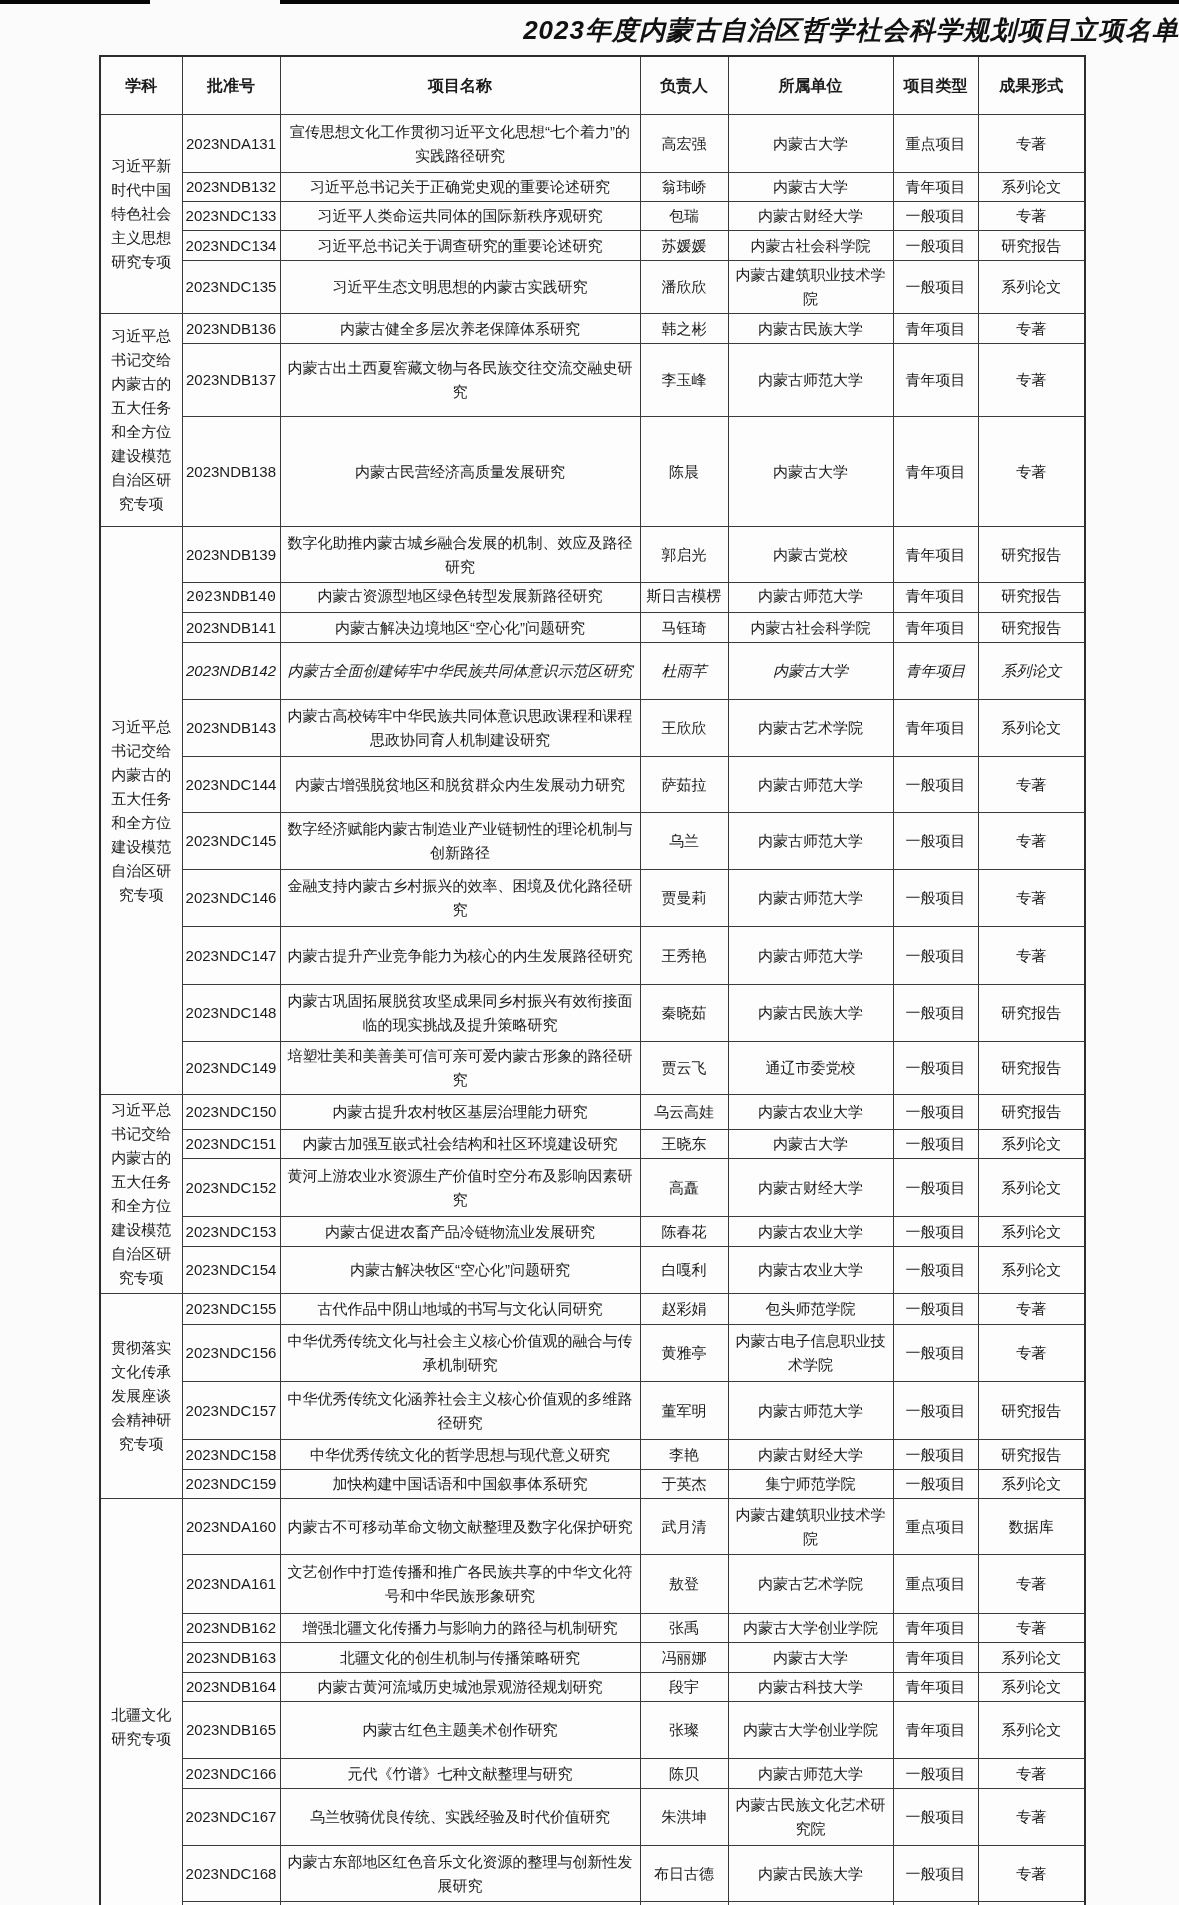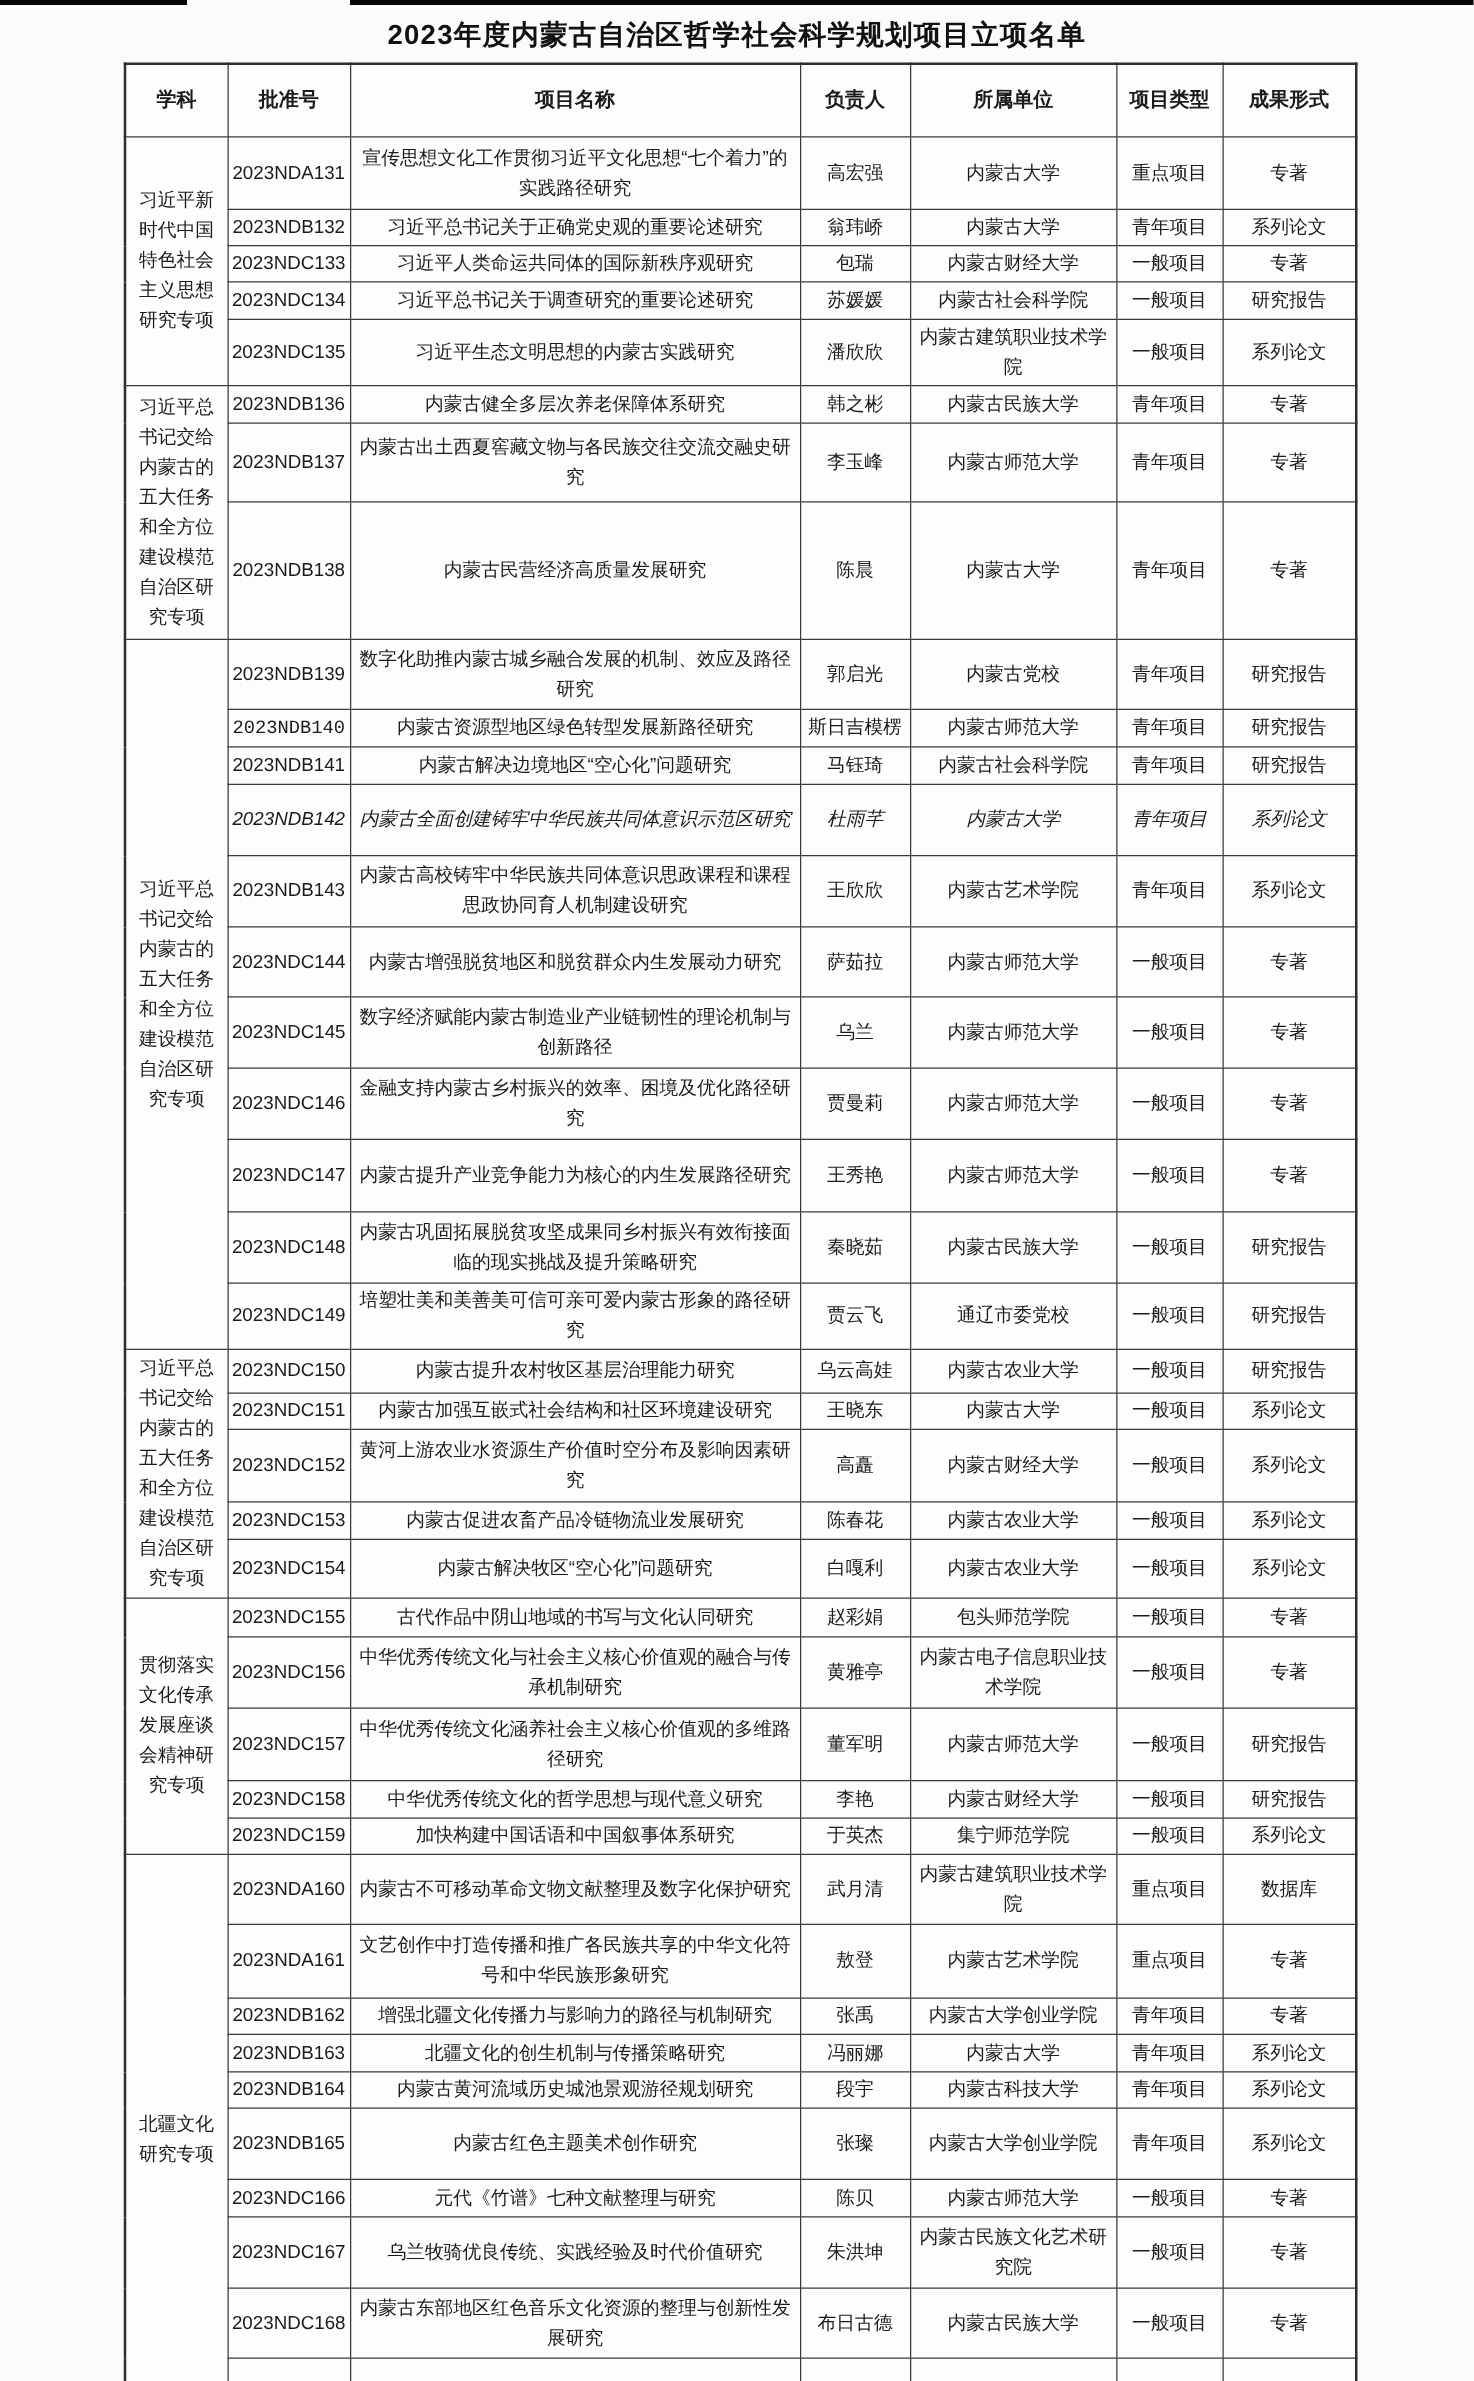--- a/index.html
+++ b/index.html
@@ -10,27 +10,28 @@
     font-family:"Liberation Sans","DejaVu Sans",sans-serif;
     color:#1b1b1b;
     -webkit-font-smoothing:antialiased;
   }
   .top-bar{
     height:4px;
     width:1179px;
     background:linear-gradient(90deg,#060606 0 150px,#fbfbfb 150px 280px,#060606 280px 100%);
   }
   .page-title{
-    text-align:center;
-    font-size:22px;
+    text-align:right;
+    font-size:26px;
     font-weight:bold;
     letter-spacing:1px;
     padding:9px 0 7px 0;
     margin:0;
     color:#111;
+    font-style:italic;
   }
   table.projects{
     border-collapse:collapse;
     margin-left:99px;
     width:985px;
     table-layout:fixed;
     border:2px solid #2e2e2e;
     background:#fdfdfd;
   }
   table.projects th, table.projects td{
@@ -133,21 +134,21 @@
       </tr>
       <tr style="height: 30px;">
         <td class="col-subject" rowspan="3">习近平总书记交给内蒙古的五大任务和全方位建设模范自治区研究专项</td>
         <td class="col-approval">2023NDB136</td>
         <td class="col-name">内蒙古健全多层次养老保障体系研究</td>
         <td class="col-leader">韩之彬</td>
         <td class="col-unit">内蒙古民族大学</td>
         <td class="col-type">青年项目</td>
         <td class="col-result">专著</td>
       </tr>
-      <tr style="height: 63px;">
+      <tr style="height: 73px;">
         <td class="col-approval">2023NDB137</td>
         <td class="col-name">内蒙古出土西夏窖藏文物与各民族交往交流交融史研究</td>
         <td class="col-leader">李玉峰</td>
         <td class="col-unit">内蒙古师范大学</td>
         <td class="col-type">青年项目</td>
         <td class="col-result">专著</td>
       </tr>
       <tr style="height: 110px;">
         <td class="col-approval">2023NDB138</td>
         <td class="col-name">内蒙古民营经济高质量发展研究</td>

